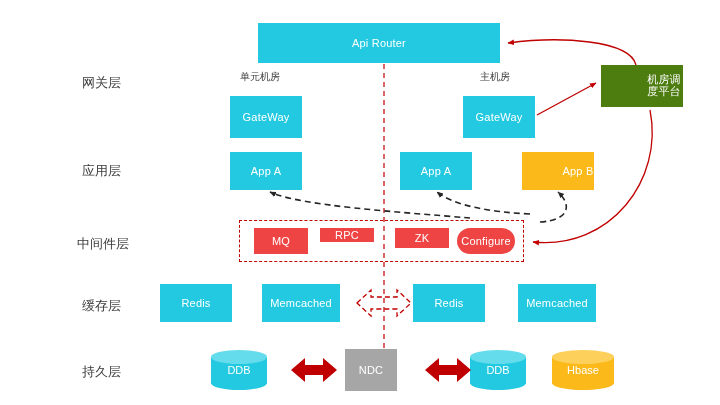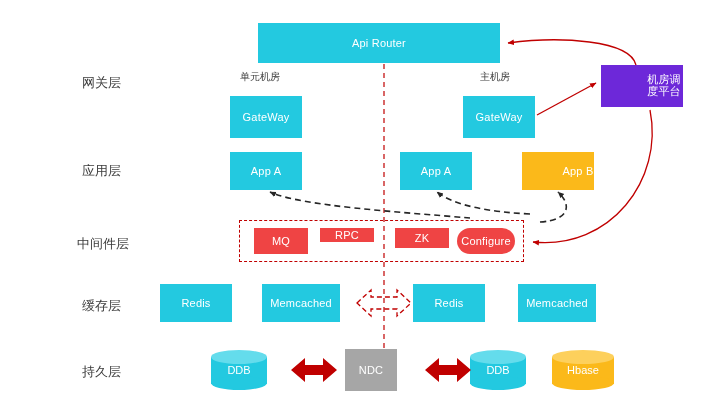--- a/index.html
+++ b/index.html
@@ -26,21 +26,21 @@
     font-size: 11px;
     letter-spacing: .2px;
     box-sizing: border-box;
     text-align: center;
     line-height: 1.1;
   }
   .cyan   { background: #23C9E0; }
   .blue   { background: #ef4444; }
   .amber  { background: #FBB91A; padding-left: 40px; }
   .gray   { background: #A6A6A6; }
-  .red    { background: #6d28d9; padding-left: 44px; }
+  .red    { background: #4d7c0f; padding-left: 44px; }
 
   .layer-label {
     position: absolute;
     color: #3b3b3b;
     font-size: 13px;
     white-space: nowrap;
     font-family: "DejaVu Sans", "Liberation Sans", sans-serif;
   }
   .dc-label {
     position: absolute;

